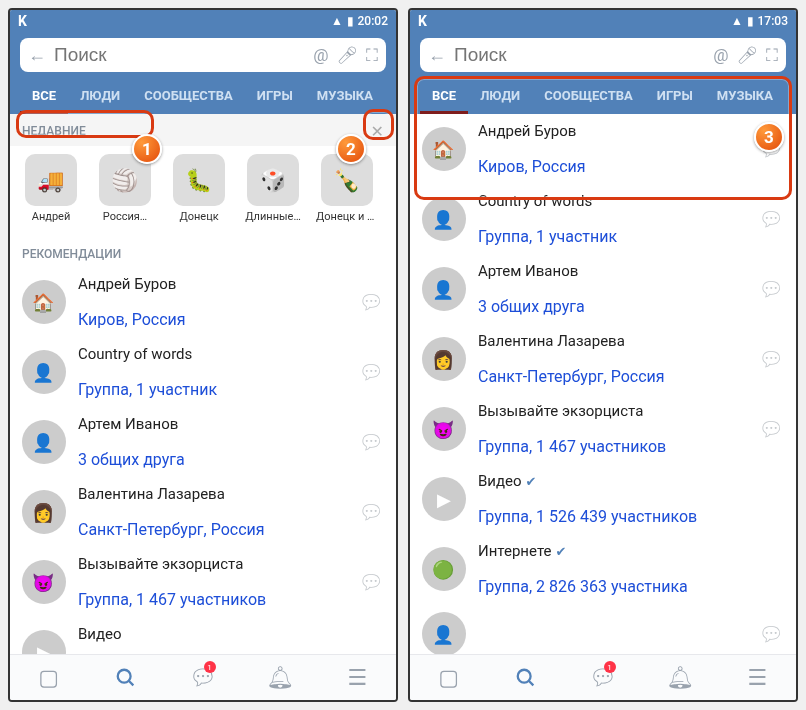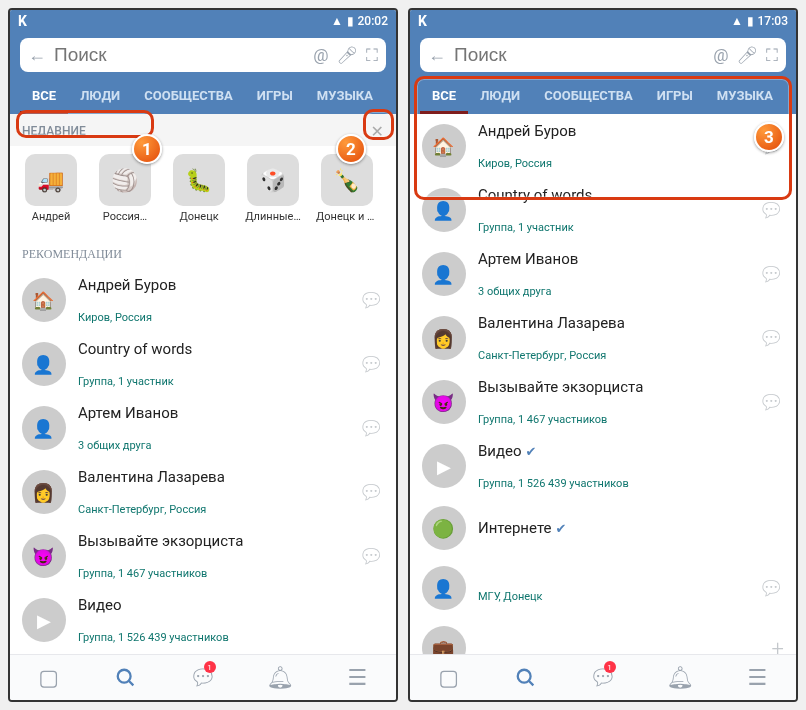--- a/index.html
+++ b/index.html
@@ -151,22 +151,22 @@
   }
   .row .info { flex: 1; min-width: 0; }
   .row .name {
     font-size: 15px;
     color: #222;
     display: flex;
     align-items: center;
     gap: 4px;
   }
   .row .sub {
-    font-size: 11px;
-    color: #0f766e;
+    font-size: 16px;
+    color: #1d4ed8;
     margin-top: 17px;
   }
   .row .chat {
     color: #c4c8cc;
     font-size: 20px;
   }
   .row .plus {
     color: #c4c8cc;
     font-size: 22px;
     font-weight: 300;
@@ -290,21 +290,21 @@
       <div class="recent-item">
         <div class="rimg ri4">🎲</div>
         <div class="rlabel">Длинные…</div>
       </div>
       <div class="recent-item">
         <div class="rimg ri5">🍾</div>
         <div class="rlabel">Донецк и З…</div>
       </div>
     </div>
 
-    <div class="section-header" style="background:#fff;font-family:Liberation Serif, serif;">
+    <div class="section-header" style="background:#fff;">
       <span>РЕКОМЕНДАЦИИ</span>
     </div>
 
     <div class="list">
       <div class="row">
         <div class="avatar av1">🏠</div>
         <div class="info">
             <div class="name">Андрей Буров</div>
             <div class="sub">Киров, Россия</div>
           </div>
@@ -453,26 +453,26 @@
             <div class="sub">Группа, 1 526 439 участников</div>
           </div>
       </div>
       <div class="row">
         <div class="avatar av7">🟢</div>
         <div class="info">
             <div class="name">
               <span>Интернете</span> 
               <span class="verified">✔</span>
             </div>
+            <div class="sub">Группа, 2 826 363 участника</div>
           </div>
       </div>
       <div class="row">
         <div class="avatar av8">👤</div>
         <div class="info">
-            <div class="sub">МГУ, Донецк</div>
           </div>
         <div class="chat">💬︎</div>
       </div>
       <div class="row">
         <div class="avatar av9">💼</div>
         <div class="info">
           </div>
         <div class="plus">+</div>
       </div>
     </div>

